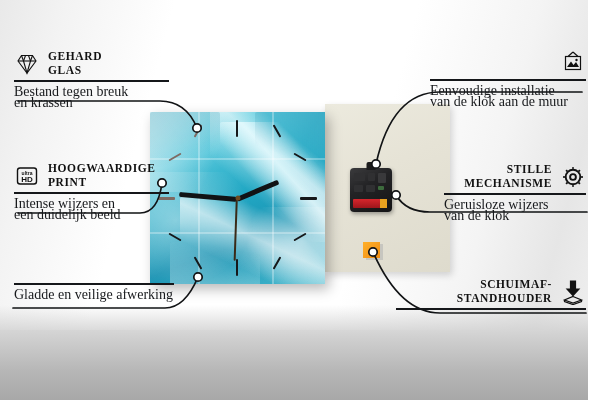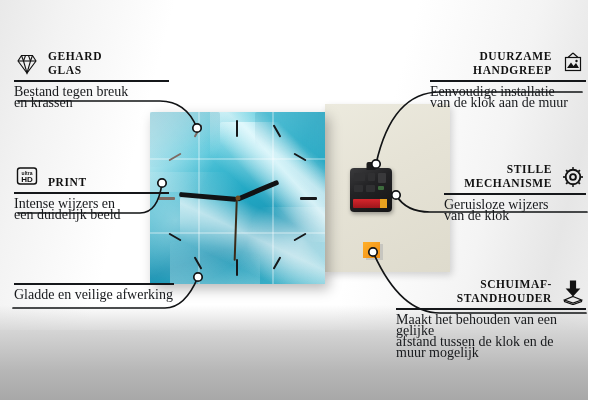--- a/index.html
+++ b/index.html
@@ -199,44 +199,40 @@
   <div class="feat left" style="left:14px;top:162px;width:155px;">
     <div class="head">
       <span class="ic">
         <svg viewBox="0 0 26 26">
           <rect x="3.5" y="5" width="19" height="16" rx="2.5" fill="none" stroke="#111" stroke-width="1.4"></rect>
           <text x="13" y="12.4" font-family="Liberation Sans, sans-serif" font-size="5" font-weight="bold" text-anchor="middle" fill="#111">ultra</text>
           <text x="13" y="19.2" font-family="Liberation Sans, sans-serif" font-size="8" font-weight="bold" text-anchor="middle" fill="#111">HD</text>
         </svg>
       </span>
       <span class="title">
-        <br>
+        <span>HOOGWAARDIGE</span><br>
         <span>PRINT</span>
       </span>
     </div>
     <div class="rule"></div>
     <div class="desc">
       <span>Intense wijzers en</span><br>
       <span>een duidelijk beeld</span>
     </div>
   </div>
 
   <div class="feat left" style="left:14px;top:280px;width:160px;">
     <div class="rule"></div>
     <div class="desc">
       <span>Gladde en veilige afwerking</span>
     </div>
   </div>
 
   <div class="feat right" style="left:430px;top:50px;width:156px;">
     <div class="head">
-      <span class="title">
-        <span>DUURZAME</span><br>
-        <span>HANDGREEP</span>
-      </span>
       <span class="ic">
         <svg viewBox="0 0 26 26">
             <g fill="none" stroke="#111" stroke-width="1.2">
           <path d="M13,2 L8,6.5"></path>
               <path d="M13,2 L18,6.5"></path>
           <rect x="5.5" y="6.5" width="15" height="13"></rect>
           <path d="M7,17 L11,11.5 L13.5,15 L16,12 L19,17 Z" fill="#111" stroke="none"></path>
           <circle cx="16.5" cy="10" r="1.2" fill="#111" stroke="none"></circle>
         </g>
           </svg>
@@ -289,19 +285,15 @@
         <svg viewBox="0 0 26 26">
             <g fill="none" stroke="#111" stroke-width="1.2">
           <path d="M10.5,2 h5 v8 h3.5 L13,16.5 L7,10 h3.5 Z" fill="#111" stroke="#111"></path>
           <path d="M13,17.5 L21.5,21 L13,24 L4.5,21 Z"></path>
           <path d="M4.5,21 v1.6 L13,25.6 L21.5,22.6 V21"></path>
         </g>
           </svg>
       </span>
     </div>
     <div class="rule"></div>
-    <div class="desc">
-      <span>Maakt het behouden van een gelijke</span><br>
-      <span>afstand tussen de klok en de muur mogelijk</span>
-    </div>
   </div>
 
 </div>
 
 </body></html>

